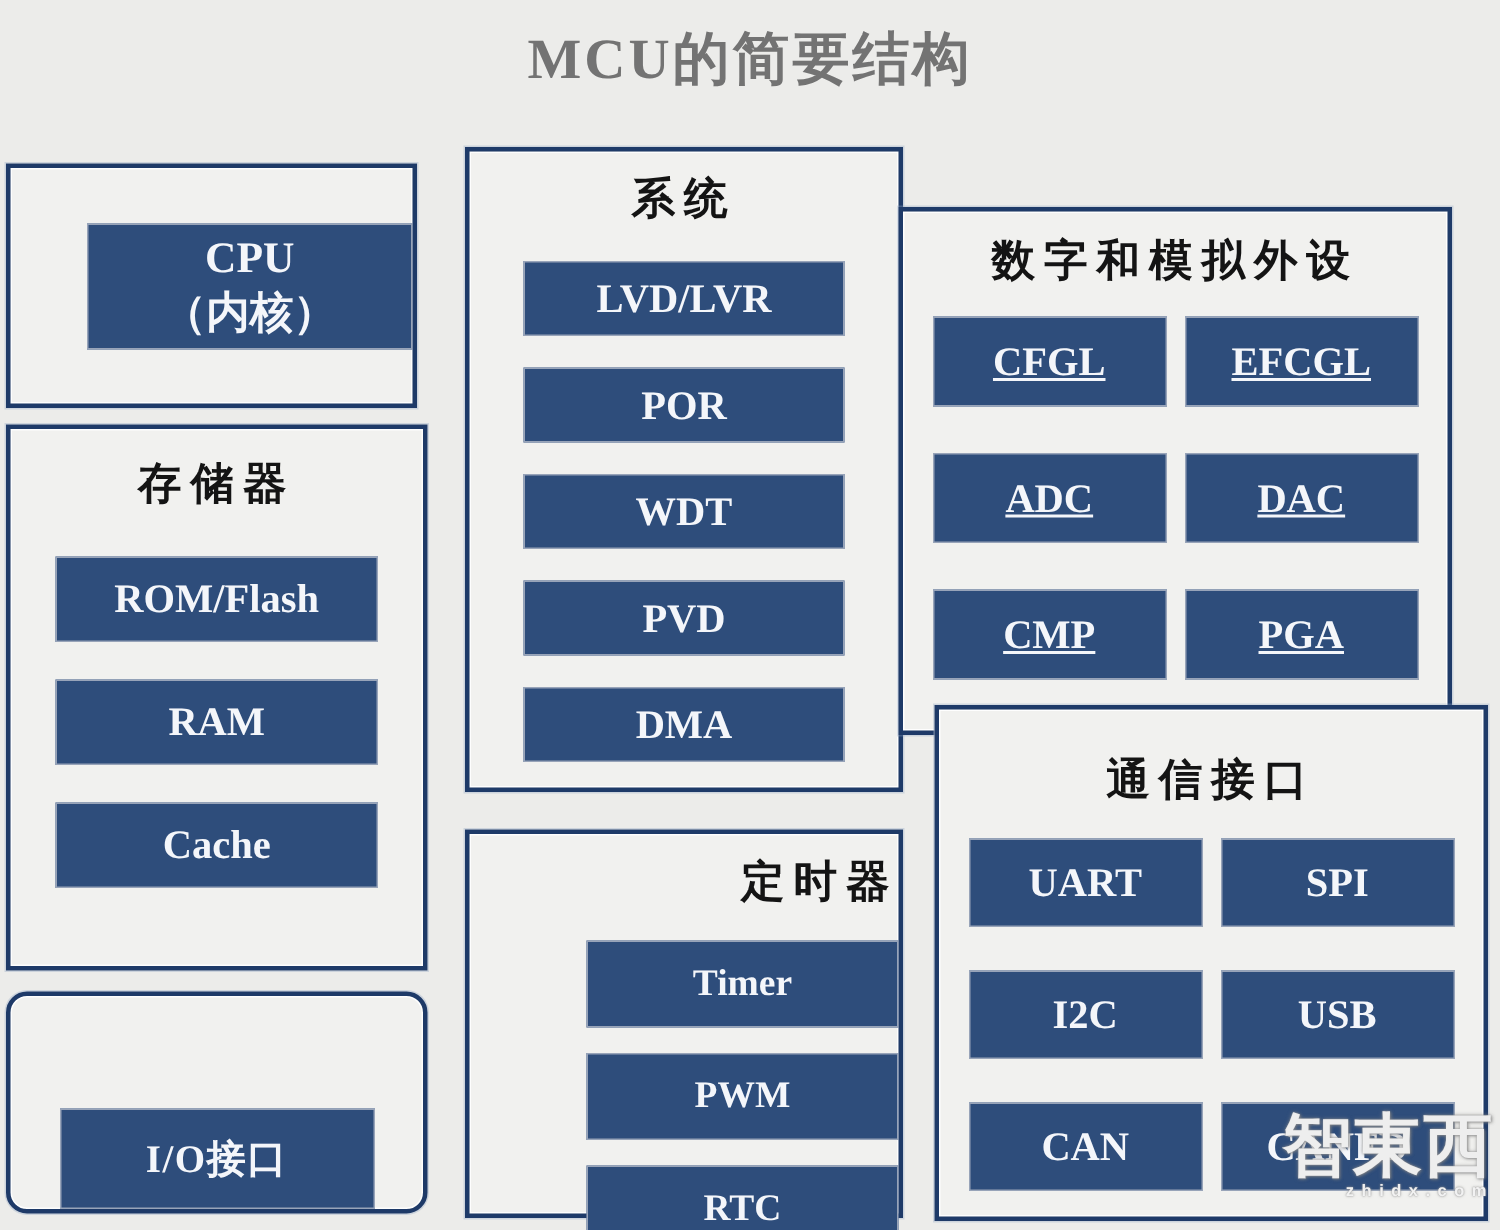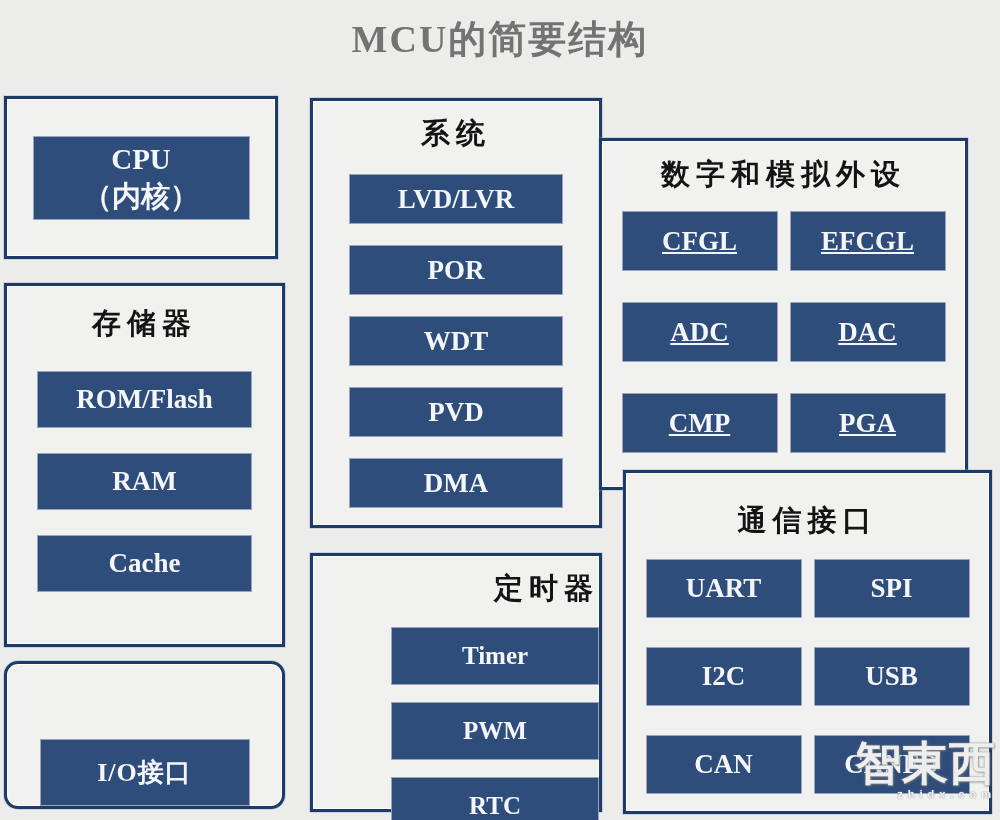--- a/index.html
+++ b/index.html
@@ -44,22 +44,22 @@
     color: #f4f6fa;
     font-weight: bold;
     font-size: 27px;
     display: flex;
     align-items: center;
     justify-content: center;
     text-align: center;
     flex: none;
   }
   
-  .cpu-box { left: 4px; top: 96px; width: 274px; height: 163px;
-             display: flex; align-items: center; justify-content: center; }
+  .cpu-box { left: 4px; top: 109px; width: 274px; height: 163px;
+             display: flex; align-items: center; justify-content: flex-end; }
   .cpu-box .block { width: 217px; height: 84px; flex-direction: column;
                     font-size: 29px; line-height: 37px; }
   .memory-box { left: 4px; top: 283px; width: 281px; height: 364px;
                 display: flex; flex-direction: column; align-items: center; }
   .memory-box .group-header { margin-top: 14px; line-height: 46px; }
   .memory-box .block { width: 215px; height: 57px; margin-top: 25px; }
   .memory-box .block:first-of-type { margin-top: 24px; }
   .io-box { left: 4px; top: 661px; width: 281px; height: 148px;
             display: flex; align-items: flex-end; justify-content: center; border-radius: 14px; }
   .io-box .block { width: 210px; height: 67px; font-size: 26px; letter-spacing: 1px; }

